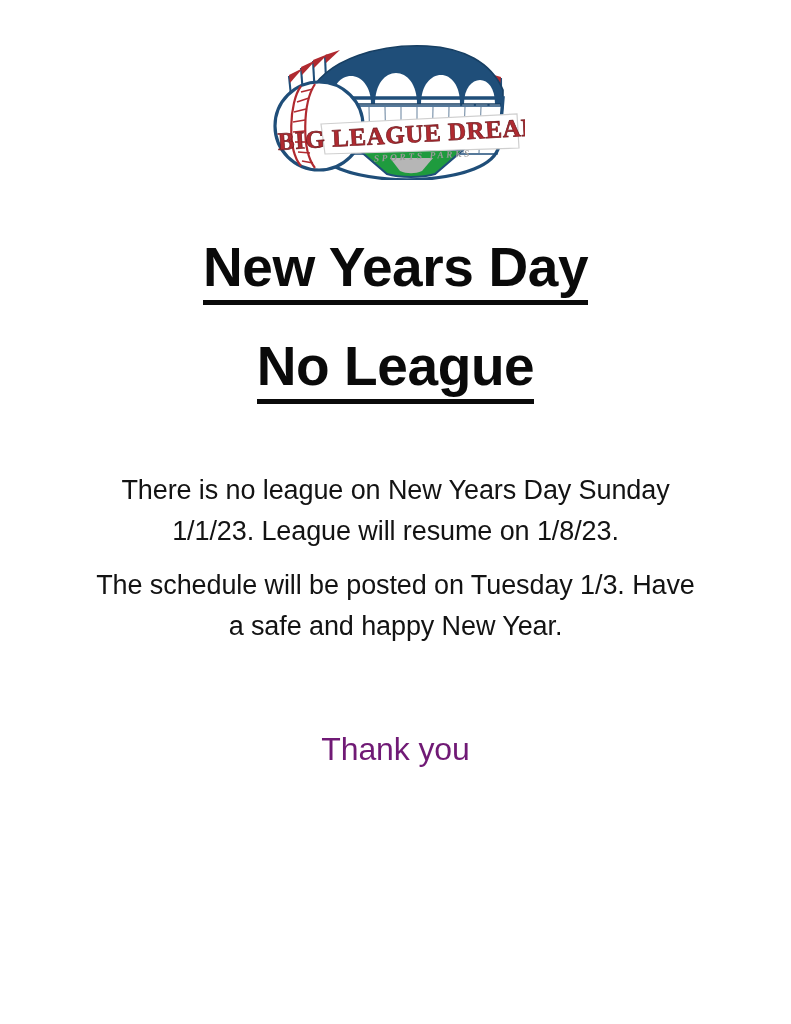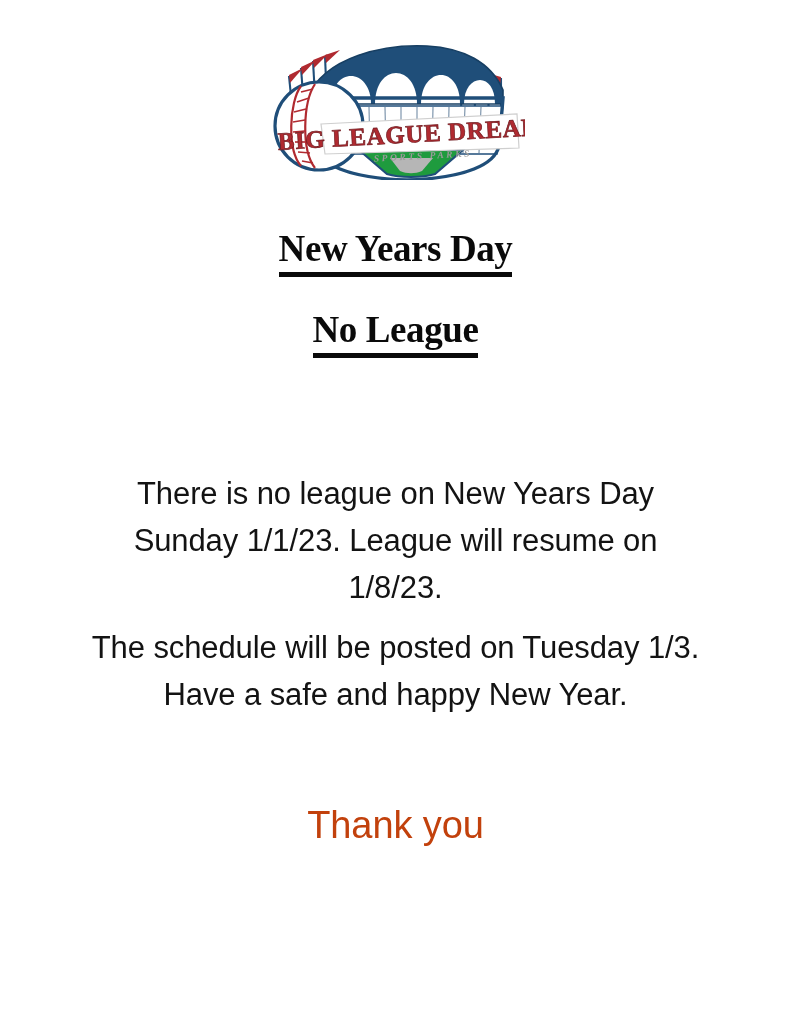--- a/index.html
+++ b/index.html
@@ -44,28 +44,27 @@
   
   .headings {
     position: absolute;
     left: 0;
     top: 222px;
     width: 791px;
     text-align: center;
   }
 
   .heading {
-    font-size: 37px;
+    font-size: 55px;
     font-weight: bold;
     line-height: 1.0;
     letter-spacing: -0.4px;
     color: #0a0a0a;
-    margin: 8px;
+    margin: 18px;
     padding: 0;
-    font-family: Liberation Serif, serif;
   }
 
   .heading .ul {
     display: inline-block;
     border-bottom: 5px solid #0a0a0a;
     padding-bottom: 5px;
   }
 
   .heading-2 {
     margin-top: 34px;
@@ -74,39 +73,39 @@
   
   .body-copy {
     position: absolute;
     left: 0;
     top: 470px;
     width: 791px;
     text-align: center;
   }
 
   .para {
-    font-size: 31px;
+    font-size: 27px;
     line-height: 1.52;
     color: #131313;
     margin: 0 auto;
     padding: 0;
     letter-spacing: -0.1px;
   }
 
   .para-1 { width: 600px; }
 
   .para-2 {
     width: 620px;
     margin-top: 13px;
   }
 
   .closing {
-    font-size: 38px;
+    font-size: 32px;
     line-height: 1.5;
-    color: #c2410c;
+    color: #701a75;
     margin-top: 78px;
     letter-spacing: -0.1px;
   }
 </style>
 </head>
 <body>
 
 <div class="page">
 
   <div class="logo-block">

